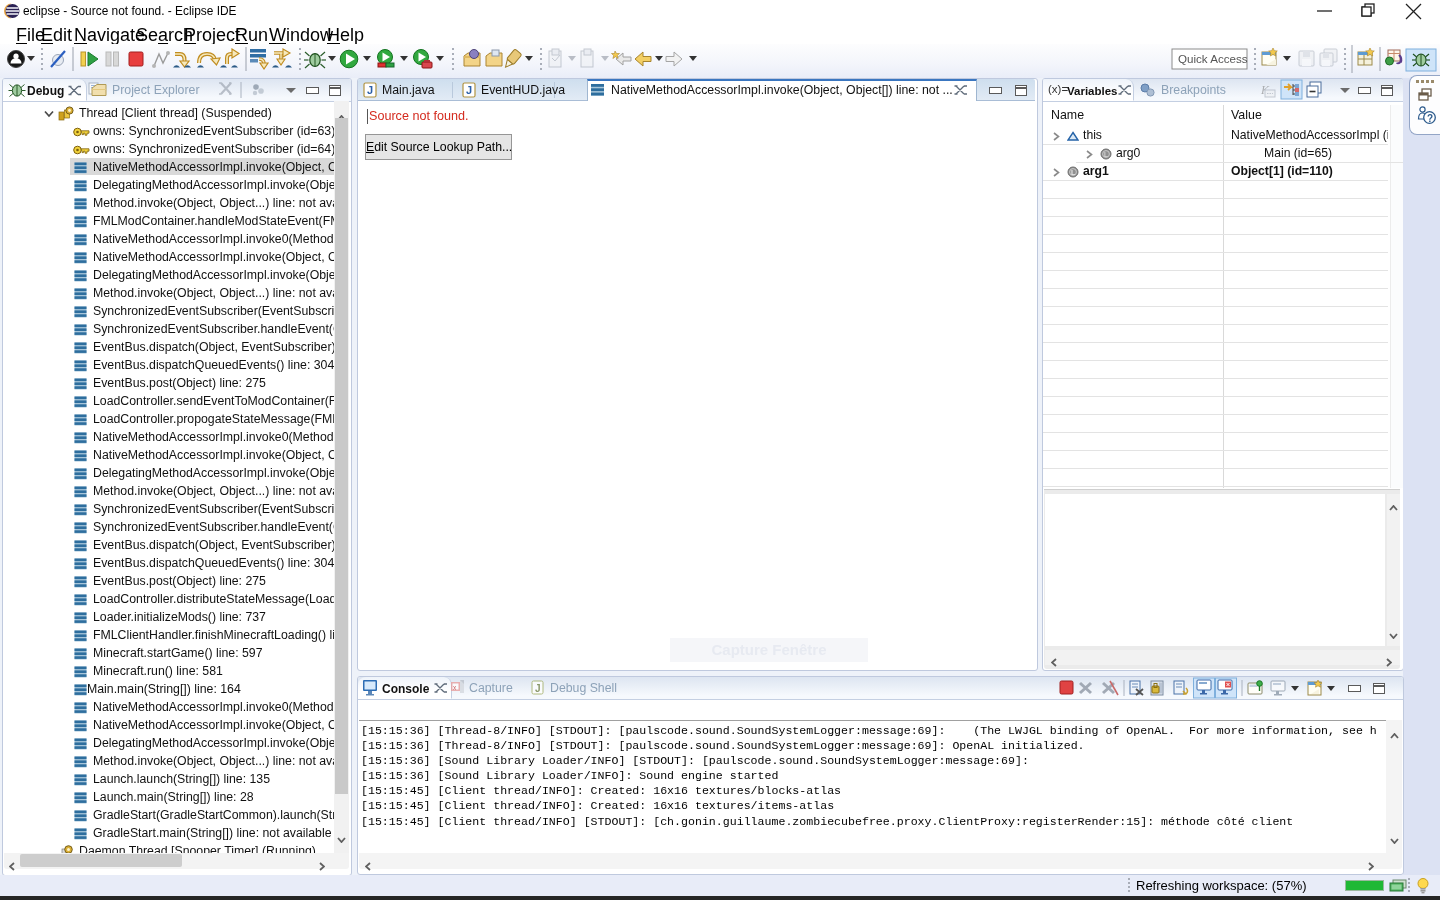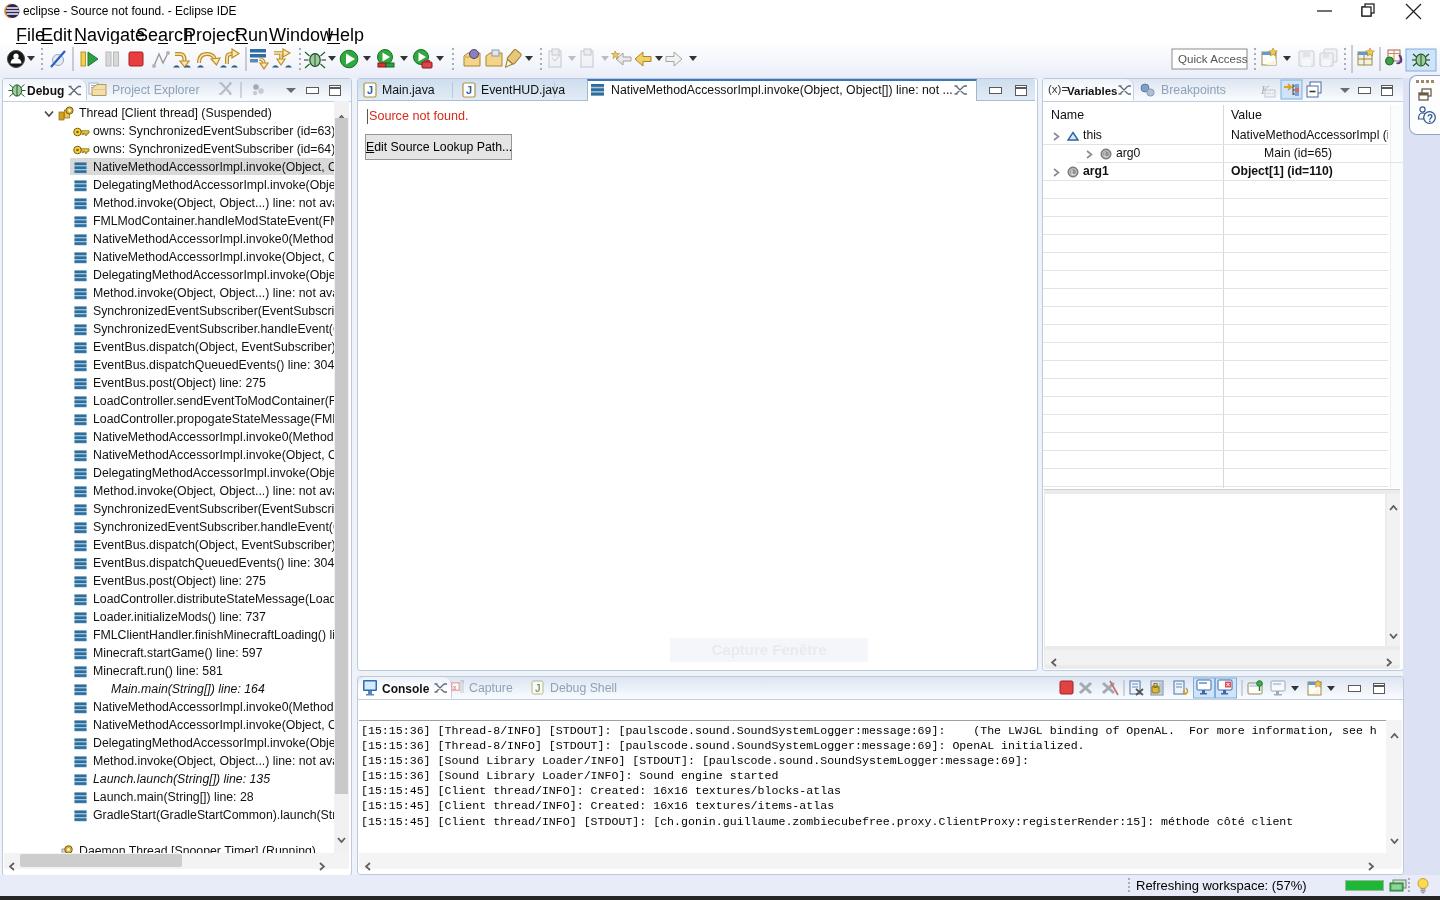--- a/index.html
+++ b/index.html
@@ -614,21 +614,21 @@
         </svg>
         <span class="abs" style="left:90px;">Minecraft.run() line: 581</span>
       </div>
 <div class="treerow" style="top:579px;">
         <svg class="abs" style="left:71px;top:4px" width="13" height="12" viewBox="0 0 13 12">
           <rect x="0.5" y="0.5" width="12" height="11" fill="#a8c6da"></rect>
           <rect x="0.5" y="0.5" width="12" height="2.6" fill="#2e6e9e"></rect>
           <rect x="0.5" y="4.4" width="12" height="2.6" fill="#2e6e9e"></rect>
           <rect x="0.5" y="8.3" width="12" height="2.6" fill="#2e6e9e"></rect>
         </svg>
-        <span class="abs" style="left:108px;font-style:italic;">Main.main(String[]) line: 164</span>
+        <span class="abs" style="left:84px;">Main.main(String[]) line: 164</span>
       </div>
 <div class="treerow" style="top:597px;">
         <svg class="abs" style="left:71px;top:4px" width="13" height="12" viewBox="0 0 13 12">
           <rect x="0.5" y="0.5" width="12" height="11" fill="#a8c6da"></rect>
           <rect x="0.5" y="0.5" width="12" height="2.6" fill="#2e6e9e"></rect>
           <rect x="0.5" y="4.4" width="12" height="2.6" fill="#2e6e9e"></rect>
           <rect x="0.5" y="8.3" width="12" height="2.6" fill="#2e6e9e"></rect>
         </svg>
         <span class="abs" style="left:90px;">NativeMethodAccessorImpl.invoke0(Method, Object, Object[]) line: not available</span>
       </div>
@@ -659,39 +659,48 @@
         </svg>
         <span class="abs" style="left:90px;">Method.invoke(Object, Object...) line: not available [native method]</span>
       </div>
 <div class="treerow" style="top:669px;">
         <svg class="abs" style="left:71px;top:4px" width="13" height="12" viewBox="0 0 13 12">
           <rect x="0.5" y="0.5" width="12" height="11" fill="#a8c6da"></rect>
           <rect x="0.5" y="0.5" width="12" height="2.6" fill="#2e6e9e"></rect>
           <rect x="0.5" y="4.4" width="12" height="2.6" fill="#2e6e9e"></rect>
           <rect x="0.5" y="8.3" width="12" height="2.6" fill="#2e6e9e"></rect>
         </svg>
-        <span class="abs" style="left:90px;font-style:italic;">Launch.launch(String[]) line: 135</span>
+        <span class="abs" style="left:90px;">Launch.launch(String[]) line: 135</span>
       </div>
 <div class="treerow" style="top:687px;">
         <svg class="abs" style="left:71px;top:4px" width="13" height="12" viewBox="0 0 13 12">
           <rect x="0.5" y="0.5" width="12" height="11" fill="#a8c6da"></rect>
           <rect x="0.5" y="0.5" width="12" height="2.6" fill="#2e6e9e"></rect>
           <rect x="0.5" y="4.4" width="12" height="2.6" fill="#2e6e9e"></rect>
           <rect x="0.5" y="8.3" width="12" height="2.6" fill="#2e6e9e"></rect>
         </svg>
         <span class="abs" style="left:90px;">Launch.main(String[]) line: 28</span>
       </div>
 <div class="treerow" style="top:705px;">
         <svg class="abs" style="left:71px;top:4px" width="13" height="12" viewBox="0 0 13 12">
           <rect x="0.5" y="0.5" width="12" height="11" fill="#a8c6da"></rect>
           <rect x="0.5" y="0.5" width="12" height="2.6" fill="#2e6e9e"></rect>
           <rect x="0.5" y="4.4" width="12" height="2.6" fill="#2e6e9e"></rect>
           <rect x="0.5" y="8.3" width="12" height="2.6" fill="#2e6e9e"></rect>
         </svg>
         <span class="abs" style="left:90px;">GradleStart(GradleStartCommon).launch(String[]) line: 69</span>
+      </div>
+<div class="treerow" style="top:723px;">
+        <svg class="abs" style="left:71px;top:4px" width="13" height="12" viewBox="0 0 13 12">
+          <rect x="0.5" y="0.5" width="12" height="11" fill="#a8c6da"></rect>
+          <rect x="0.5" y="0.5" width="12" height="2.6" fill="#2e6e9e"></rect>
+          <rect x="0.5" y="4.4" width="12" height="2.6" fill="#2e6e9e"></rect>
+          <rect x="0.5" y="8.3" width="12" height="2.6" fill="#2e6e9e"></rect>
+        </svg>
+        <span class="abs" style="left:90px;">GradleStart.main(String[]) line: not available</span>
       </div>
 <div class="treerow" style="top:741px;">
         <svg class="abs" style="left:54px;top:2px" width="18" height="16" viewBox="0 0 18 16">
           <path d="M1 14 l5 -4 l0 8 z" fill="#3f9e47"></path>
           <rect x="5" y="5" width="5" height="8" fill="#d8d8d8" stroke="#7d7d7d" stroke-width="0.7"></rect>
           <circle cx="11.5" cy="5.5" r="3.8" fill="#d9ae35" stroke="#6b5310" stroke-width="0.9"></circle>
           <circle cx="11.5" cy="5.5" r="1.5" fill="#fdf3cd"></circle>
         </svg>
         <span class="abs" style="left:76px;">Daemon Thread [Snooper Timer] (Running)</span>
       </div>

